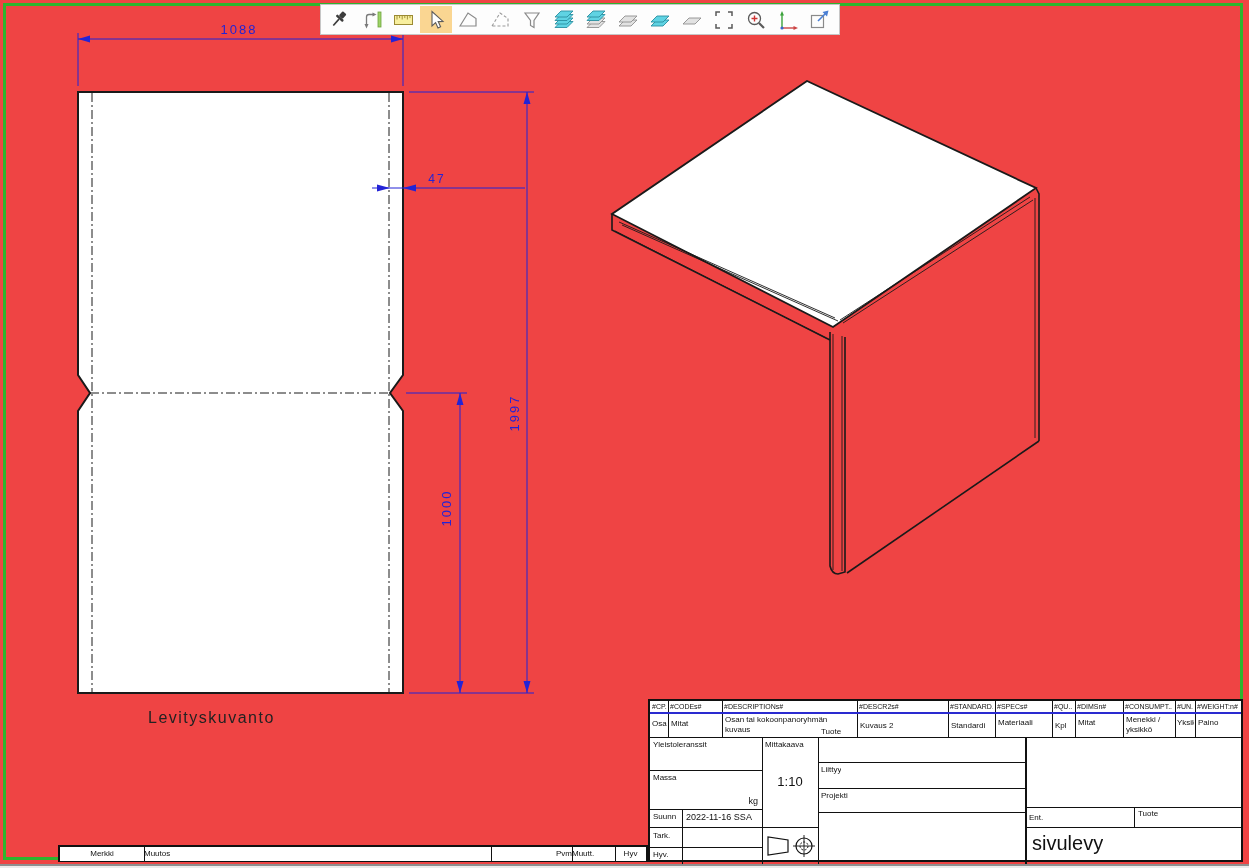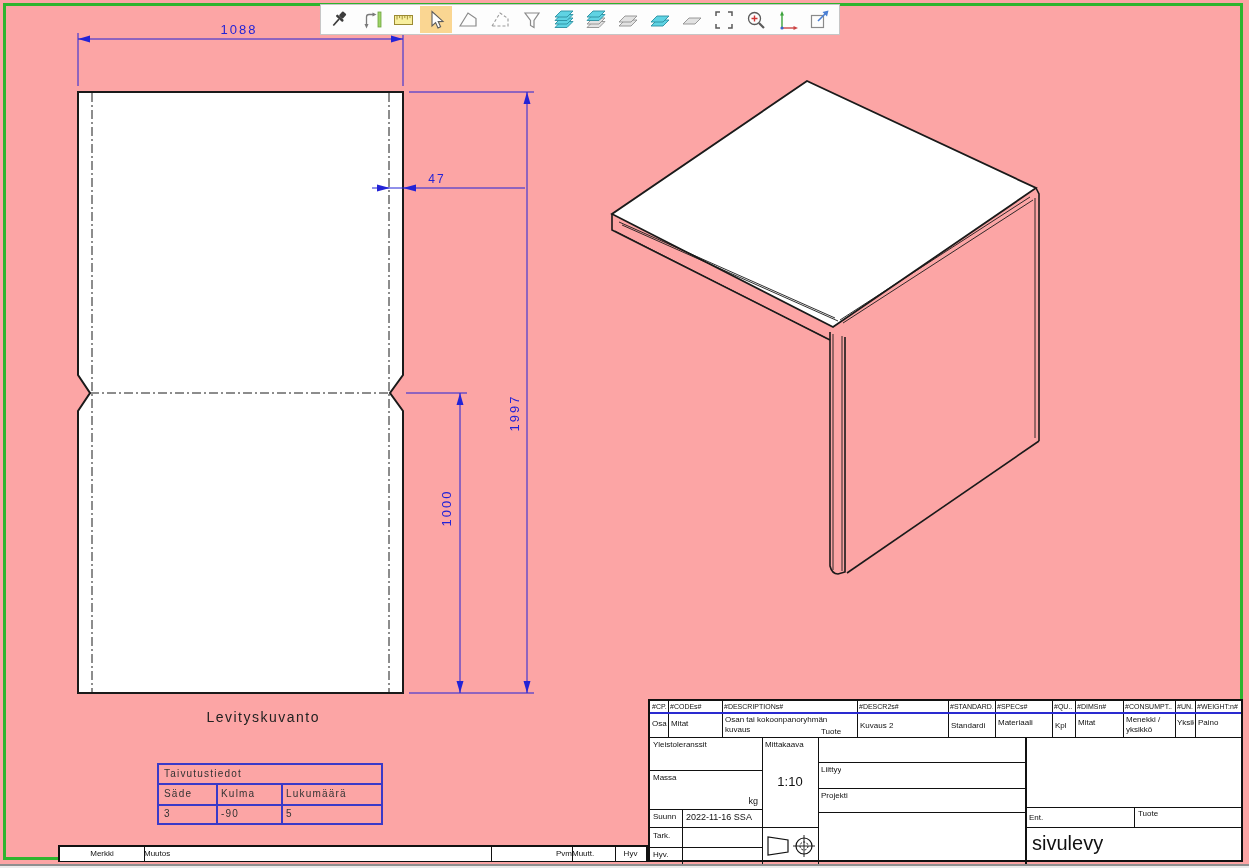--- a/index.html
+++ b/index.html
@@ -1,16 +1,16 @@
 <!DOCTYPE html>
 <html><head>
 <meta charset="utf-8">
 <style>
   html,body{margin:0;padding:0;background:#fff;}
-  #stage{position:relative;width:1249px;height:868px;background:#fca5a5;overflow:hidden;
+  #stage{position:relative;width:1249px;height:868px;background:#ef4444;overflow:hidden;
          font-family:"Liberation Sans",sans-serif;color:#111;}
   .abs{position:absolute;}
   
   #frame{left:3px;top:3px;width:1240px;height:857px;border:3px solid #2eb42e;box-sizing:border-box;}
   #winline{left:0;top:864px;width:1249px;height:2px;background:#8f8f8f;}
   #winlite{left:0;top:866px;width:1249px;height:2px;background:#ececec;}
   
   #toolbar{left:320px;top:4px;height:29px;background:#fdfdfd;border:1px solid #c6c6c6;
            display:flex;align-items:center;padding:0 3px;z-index:10;}
   .tbi{width:32px;height:27px;display:flex;align-items:center;justify-content:center;}
@@ -27,21 +27,21 @@
   
   #tblock{left:648px;top:699px;width:595px;height:163px;border:2px solid #111;box-sizing:border-box;
           background:#fff;z-index:2;font-size:8px;}
   #tblock .lb{position:absolute;white-space:nowrap;overflow:hidden;line-height:10px;}
   #tblock .ph{font-size:7px;line-height:9px;}
   #blueline{left:0;top:11px;width:591px;height:2px;background:#2a2ad0;}
   
   #revrow{left:58px;top:845px;width:590px;height:17px;border:2px solid #111;border-bottom-width:1px;
           box-sizing:border-box;background:#fff;z-index:2;font-size:8px;}
   #revrow .lb{position:absolute;top:2px;white-space:nowrap;}
-  #levlabel{left:160px;top:709px;width:160px;text-align:right;font-size:14px;letter-spacing:1.5px;color:#222;z-index:2;}
+  #levlabel{left:148px;top:709px;width:160px;text-align:left;font-size:16px;letter-spacing:1.5px;color:#222;z-index:2;}
 </style>
 </head>
 <body>
 
 <div id="stage">
 
   <div id="frame" class="abs"></div>
   <div id="winline" class="abs"></div>
   <div id="winlite" class="abs"></div>
 
@@ -99,33 +99,20 @@
         <path d="M612,214 V230 L830,340"></path>
         <path d="M830,332 V566 Q832,574 838,574 L845,572 V337"></path>
         <path d="M1036,188 L1039,194 V441"></path>
         <path d="M847,573 L1039,441"></path>
       </g>
     </g>
   </svg>
 
   <div id="levlabel" class="abs">Levityskuvanto</div>
 
-  <div id="bendtbl" class="abs">
-    <div class="bl" style="left:0;top:18px;width:222px;height:1.5px"></div>
-    <div class="bl" style="left:0;top:39px;width:222px;height:1.5px"></div>
-    <div class="bl" style="left:57px;top:18px;width:1.5px;height:40px"></div>
-    <div class="bl" style="left:122px;top:18px;width:1.5px;height:40px"></div>
-    <div class="cadtxt" style="left:5px;top:3px">Taivutustiedot</div>
-    <div class="cadtxt" style="left:5px;top:23px">Säde</div>
-    <div class="cadtxt" style="left:62px;top:23px">Kulma</div>
-    <div class="cadtxt" style="left:127px;top:23px">Lukumäärä</div>
-    <div class="cadtxt" style="left:5px;top:43px">3</div>
-    <div class="cadtxt" style="left:62px;top:43px">-90</div>
-    <div class="cadtxt" style="left:127px;top:43px">5</div>
-  </div>
 
   <div id="tblock" class="abs">
 
     <div class="vl" style="left:18px;top:0;width:1px;height:36px"></div>
     <div class="vl" style="left:72px;top:0;width:1px;height:36px"></div>
     <div class="vl" style="left:207px;top:0;width:1px;height:36px"></div>
     <div class="vl" style="left:298px;top:0;width:1px;height:36px"></div>
     <div class="vl" style="left:345px;top:0;width:1px;height:36px"></div>
     <div class="vl" style="left:402px;top:0;width:1px;height:36px"></div>
     <div class="vl" style="left:425px;top:0;width:1px;height:36px"></div>

